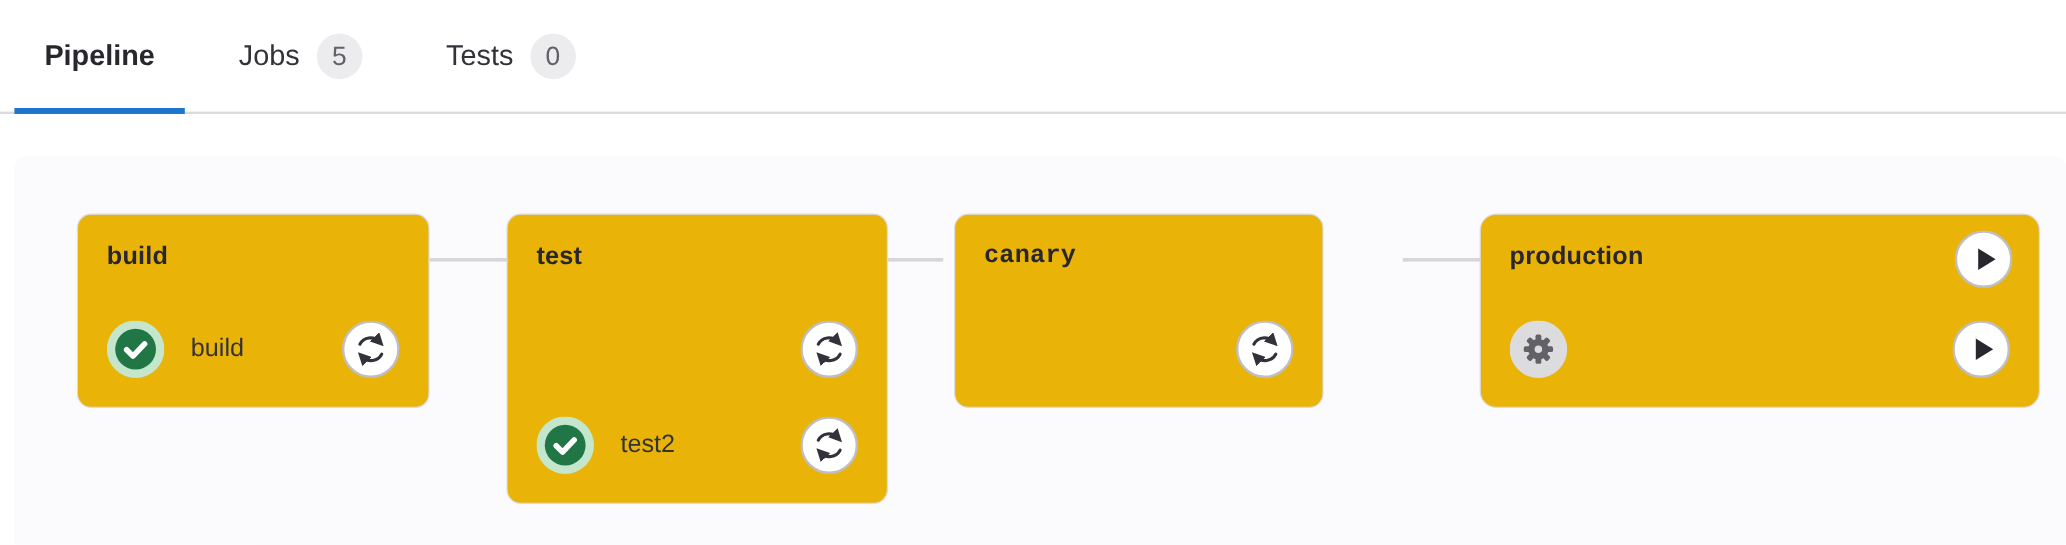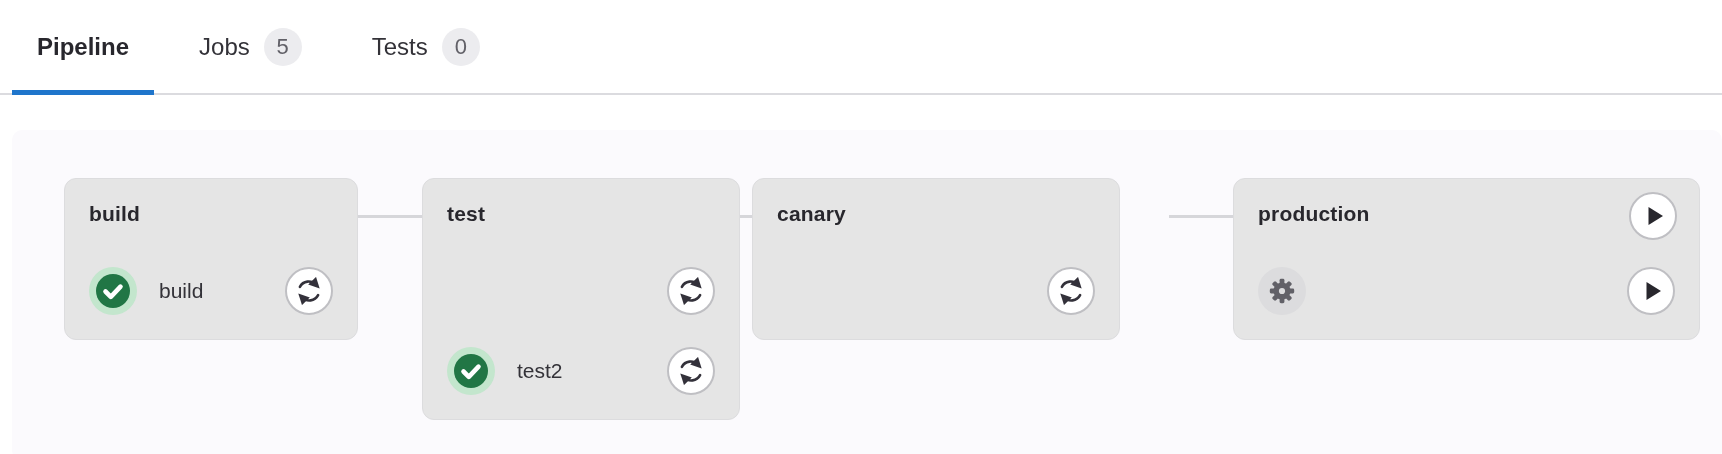--- a/index.html
+++ b/index.html
@@ -29,21 +29,21 @@
   }
   
   .graph{
     position:absolute;left:12px;top:130px;width:1710px;height:330px;
     background:#fbfafd;border-radius:10px;
   }
   .connector{
     position:absolute;height:3px;background:#d6d6da;top:85px;
   }
   .stage-card{
-    position:absolute;top:48px;background:#e5e5e5;border:1px solid #dcdcde;border-radius:12px;
+    position:absolute;top:48px;background:#eab308;border:1px solid #dcdcde;border-radius:12px;
     padding:22px 24px 24px 24px;box-sizing:border-box;
   }
   .stage-header{position:relative;margin-bottom:40px;height:26px;}
   .stage-title{
     font-size:21px;font-weight:700;color:#28272d;line-height:26px;letter-spacing:.2px;
   }
   .header-action{
     position:absolute;top:-9px;right:-2px;width:48px;height:48px;padding:0;border:0;background:transparent;cursor:pointer;
   }
   .job-row{display:flex;align-items:center;height:48px;}
@@ -140,36 +140,36 @@
       <button class="job-action">
         <svg width="48" height="48" viewBox="0 0 48 48">
           <circle cx="24" cy="24" r="23" fill="#ffffff" stroke="#bfbfc3" stroke-width="2"></circle>
           <path d="M14.9 19.8 A10 10 0 0 1 30.9 17.6" fill="none" stroke="#33313a" stroke-width="2.6" stroke-linecap="round" marker-end="url(#arr)"></path>
           <path d="M33.1 28.2 A10 10 0 0 1 17.1 30.4" fill="none" stroke="#33313a" stroke-width="2.6" stroke-linecap="round" marker-end="url(#arr)"></path>
         </svg>
       </button>
     </div>
   </div>
 
-  <div class="stage-card" style="left:740px;width:368px;">
+  <div class="stage-card" style="left:783px;width:308px;font-family:Liberation Mono, monospace;">
     <div class="stage-header">
       <span class="stage-title">canary</span>
     </div>
     <div class="job-row">
       <button class="job-action">
         <svg width="48" height="48" viewBox="0 0 48 48">
           <circle cx="24" cy="24" r="23" fill="#ffffff" stroke="#bfbfc3" stroke-width="2"></circle>
           <path d="M14.9 19.8 A10 10 0 0 1 30.9 17.6" fill="none" stroke="#33313a" stroke-width="2.6" stroke-linecap="round" marker-end="url(#arr)"></path>
           <path d="M33.1 28.2 A10 10 0 0 1 17.1 30.4" fill="none" stroke="#33313a" stroke-width="2.6" stroke-linecap="round" marker-end="url(#arr)"></path>
         </svg>
       </button>
     </div>
   </div>
 
-  <div class="stage-card" style="left:1221px;width:467px;">
+  <div class="stage-card" style="left:1221px;width:467px;border-radius:14px;">
     <div class="stage-header">
       <span class="stage-title">production</span>
       <button class="header-action">
         <svg width="48" height="48" viewBox="0 0 48 48">
           <circle cx="24" cy="24" r="23" fill="#ffffff" stroke="#bfbfc3" stroke-width="2"></circle>
           <path d="M19.5 15 L34 24 L19.5 33 Z" fill="#28272d"></path>
         </svg>
       </button>
     </div>
     <div class="job-row">

